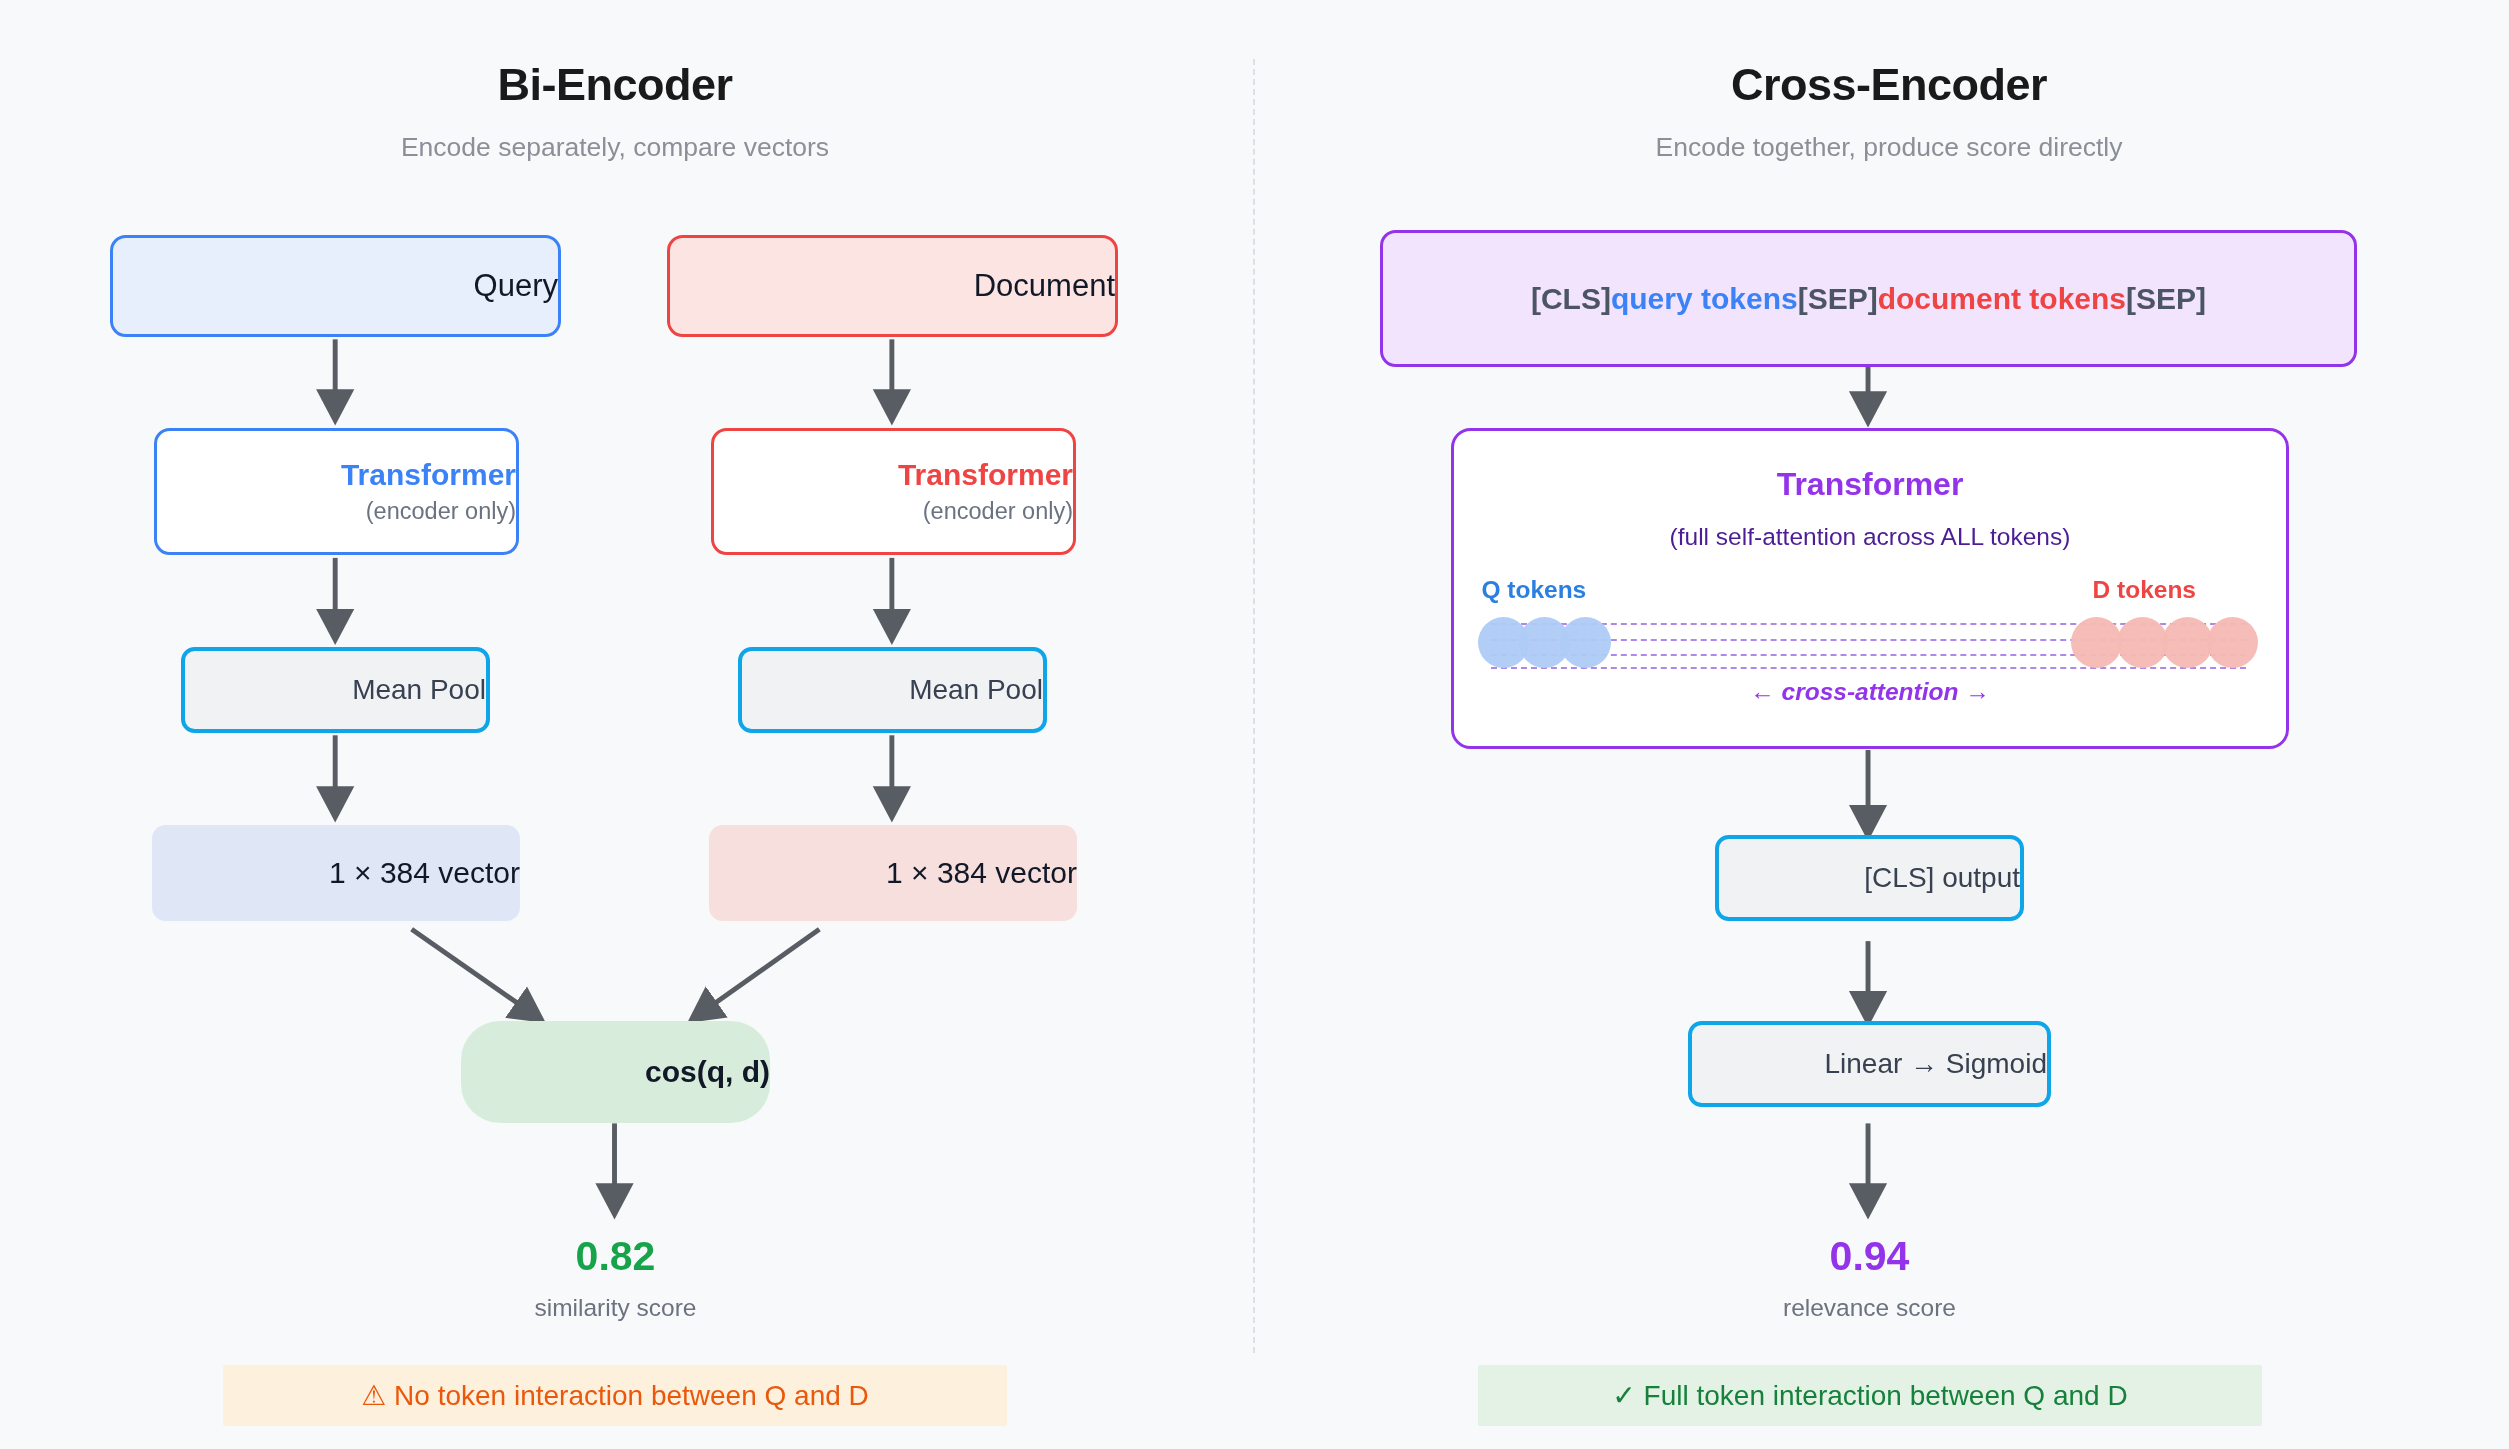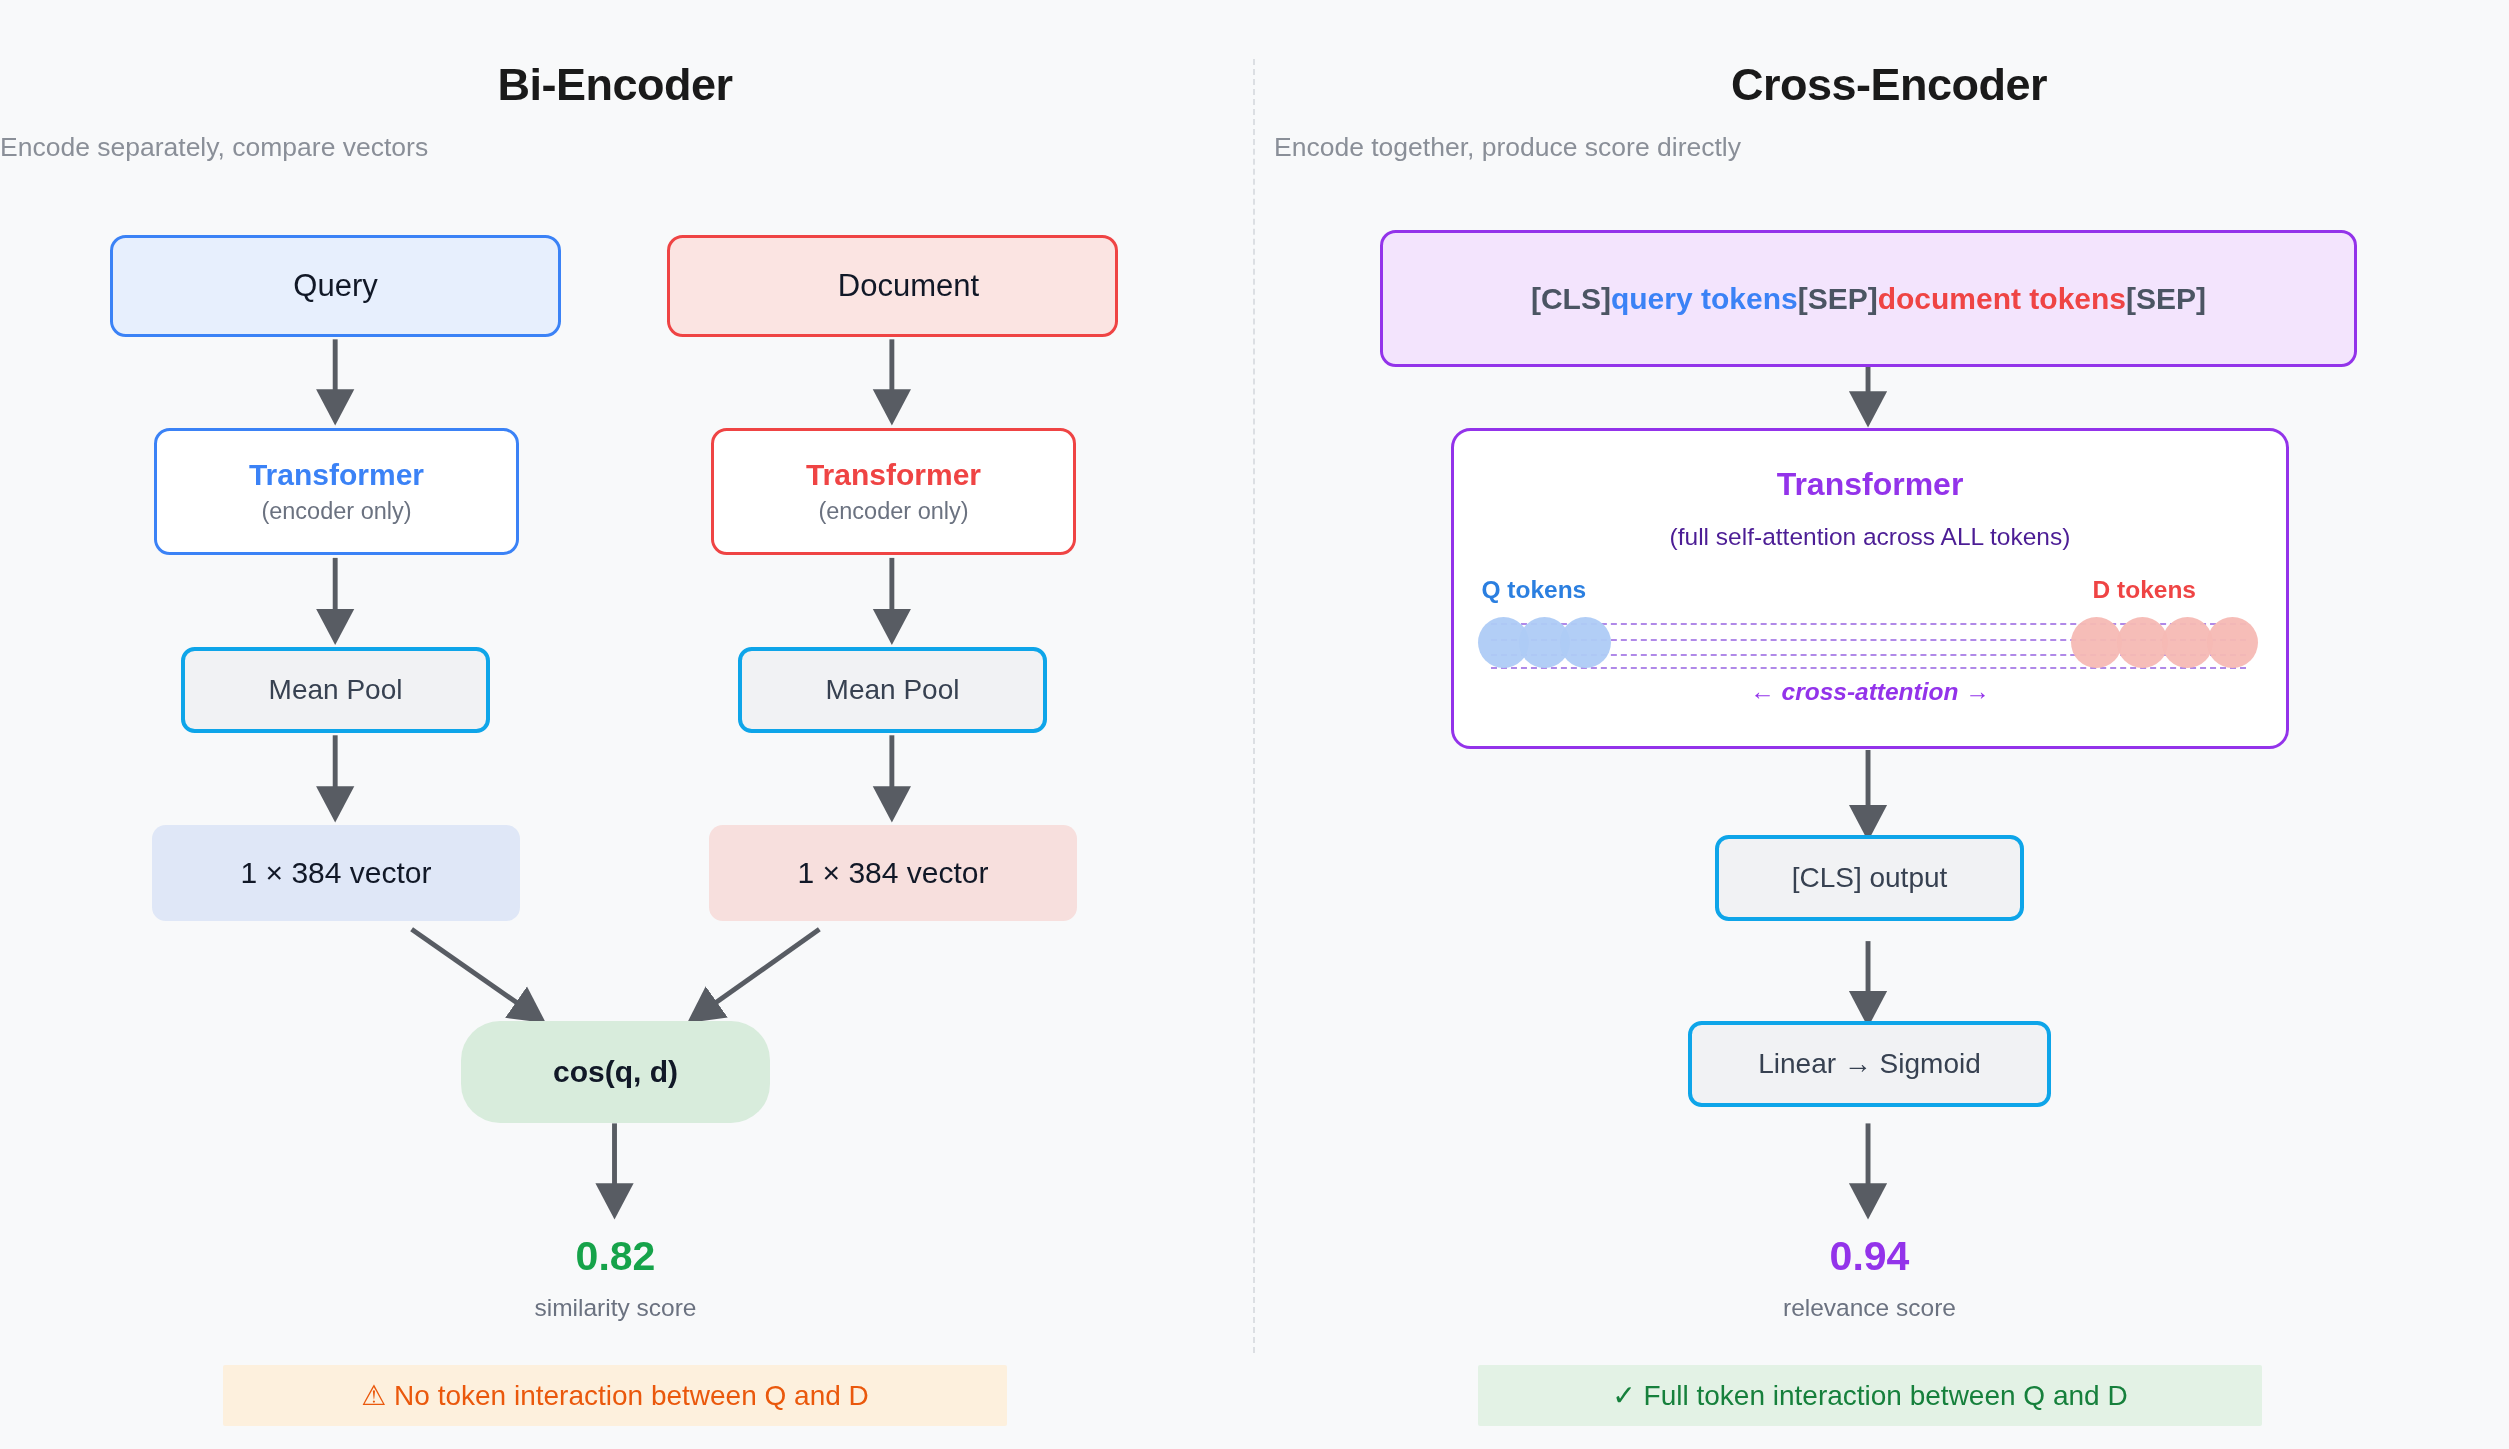--- a/index.html
+++ b/index.html
@@ -18,29 +18,29 @@
     border-left:2.9px dashed #dcdfe3;
   }
 
   
   .panel-title{
     position:absolute;text-align:center;
     font-size:45px;font-weight:bold;color:#1a1a1a;
     letter-spacing:-0.5px;
   }
   .panel-sub{
-    position:absolute;text-align:left;
+    position:absolute;text-align:center;
     font-size:26.5px;color:#8a8f98;
   }
 
   
   .node{
     position:absolute;box-sizing:border-box;
     display:flex;flex-direction:column;
-    align-items:center;justify-content:center;
+    align-items:flex-end;justify-content:center;
     text-align:center;
   }
   .node-main{line-height:1.15;}
   .node-sub{font-size:23.5px;color:#6b7280;line-height:1.2;margin-top:3.9px;}
 
   .box-query{
     background:#e7effd;border:3.9px solid #3b82f6;border-radius:15.7px;
     font-size:31px;color:#111827;
   }
   .box-doc{

